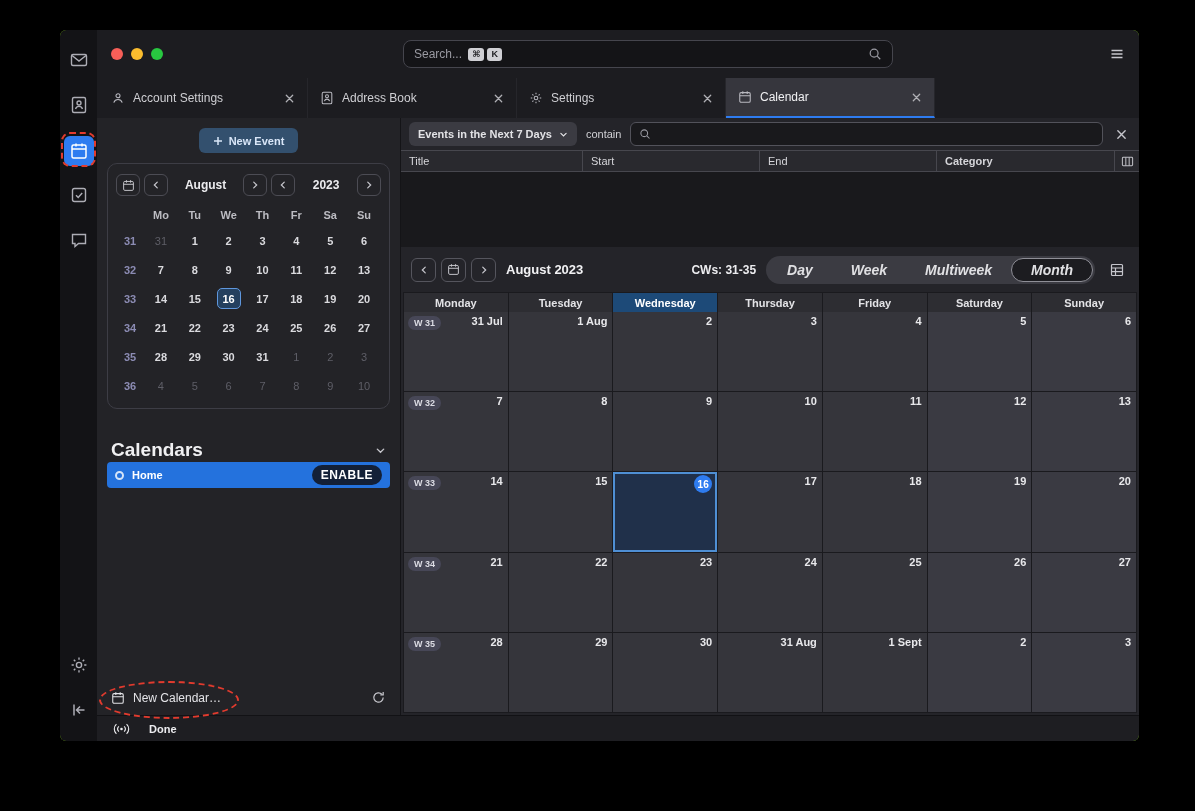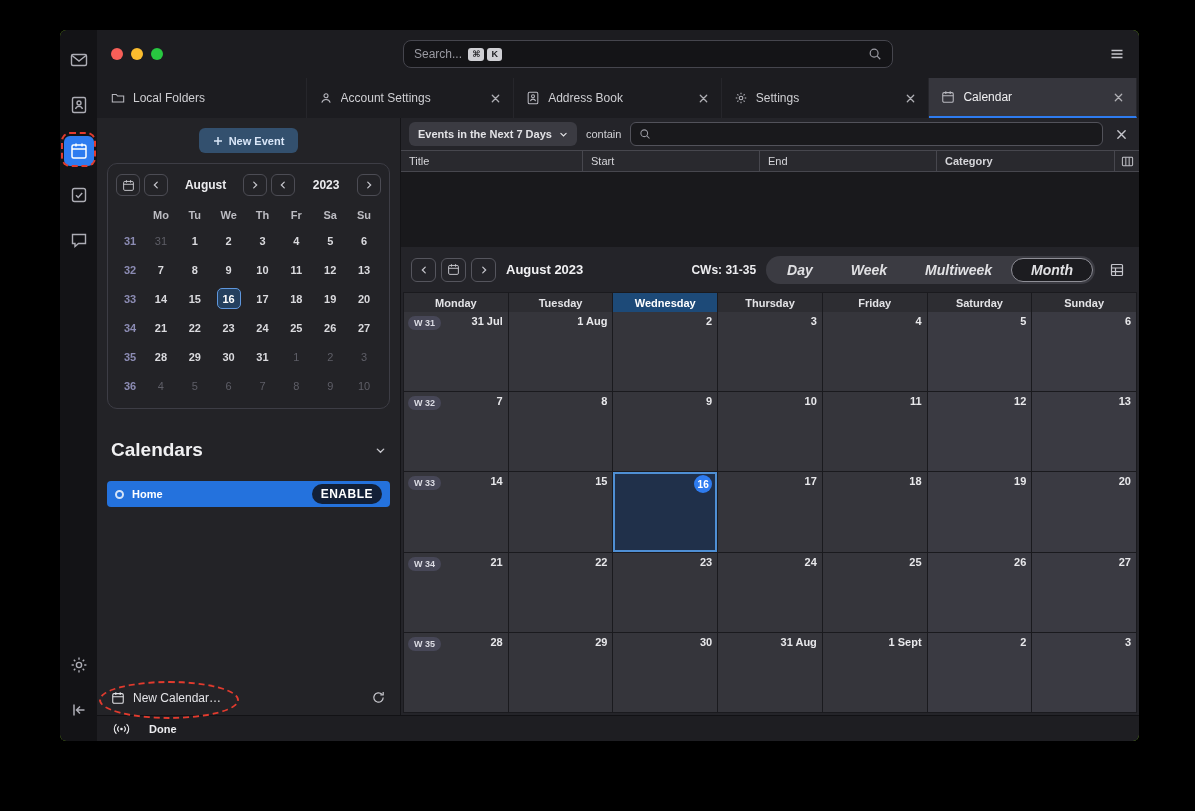--- a/index.html
+++ b/index.html
@@ -57,21 +57,21 @@
   .mc-label.year { flex:.8; }
   .minical-grid { display:grid; grid-template-columns:28px repeat(7,1fr); margin-top:6px; }
   .mg-cell { height:29px; display:flex; align-items:center; justify-content:center; font-size:11px; }
   .mg-head { height:22px; font-weight:bold; color:#bcbcc2; }
   .mg-week { color:#8c8cb4; font-weight:bold; }
   .mg-day span { width:24px; height:21px; display:flex; align-items:center; justify-content:center; border-radius:5px; color:#dadade; font-weight:600; }
   .mg-day.muted span { color:#5e5e67; font-weight:normal; }
   .mg-day.selected span { background:#24405f; border:1px solid #5f97dd; color:#fff; }
   .cal-section-header { margin-top:30px; padding:0 14px; display:flex; align-items:center; font-size:19px; font-weight:bold; color:#f0f0f2; }
   .cal-section-header .chev { margin-left:auto; color:#c6c6cc; display:flex; }
-  .calendar-list { margin:20px 10px 0;text-align:right; }
+  .calendar-list { margin:1px 10px 0;text-align:right; }
   .cal-item { height:26px; background:#2472dd; border-radius:4px; display:flex; align-items:center; gap:8px; padding:0 8px; }
   .cal-dot { width:9px; height:9px; border:2px solid #d5e4f8; border-radius:50%; flex:none; }
   .cal-item-name { font-size:11px; font-weight:bold; color:#fff; }
   .cal-badge { margin-left:auto; background:#132037; color:#fff; font-size:12px; font-weight:bold; letter-spacing:.5px; border-radius:999px; padding:3px 9px; }
   .sidebar-bottom { margin-top:auto; position:relative; display:flex; align-items:center; padding:10px 14px; }
   .new-cal-btn { display:flex; align-items:center; gap:8px; color:#e4e4e8; font-size:12px; }
   .sync-btn { margin-left:auto; color:#c6c6cc; display:flex; }
   .annotation-ellipse { position:absolute; left:2px; top:1px; width:140px; height:38px; border:2px dashed #e23b2e; border-radius:50%; pointer-events:none; }
   
   .main { flex:1; min-width:0; display:flex; flex-direction:column; background:#242429; }
@@ -207,28 +207,20 @@
               <path d="M2.5 4.5h11M2.5 8h11M2.5 11.5h11"></path>
             </svg>
           </span>
       </div>
     </div>
 
     <div class="tabbar" id="tabbar">
         <div class="tab">
           <span class="icon">
             <svg width="14" height="14" viewBox="0 0 16 16" fill="none" stroke="currentColor" stroke-width="1.2">
-              <path d="M1.5 12.5v-8.5h4.5l1.5 1.8h7v6.7z"></path>
-            </svg>
-          </span>
-          <span class="tab-label">Local Folders</span>
-        </div>
-        <div class="tab">
-          <span class="icon">
-            <svg width="14" height="14" viewBox="0 0 16 16" fill="none" stroke="currentColor" stroke-width="1.2">
               <circle cx="8" cy="5.5" r="2.3"></circle>
               <path d="M3.2 13.2c.8-2.4 2.5-3.4 4.8-3.4s4 1 4.8 3.4"></path>
             </svg>
           </span>
           <span class="tab-label">Account Settings</span>
           <span class="tab-close">
             <svg width="11" height="11" viewBox="0 0 12 12" fill="none" stroke="currentColor" stroke-width="1.4" stroke-linecap="round">
               <path d="M2.5 2.5l7 7M9.5 2.5l-7 7"></path>
             </svg>
           </span>

